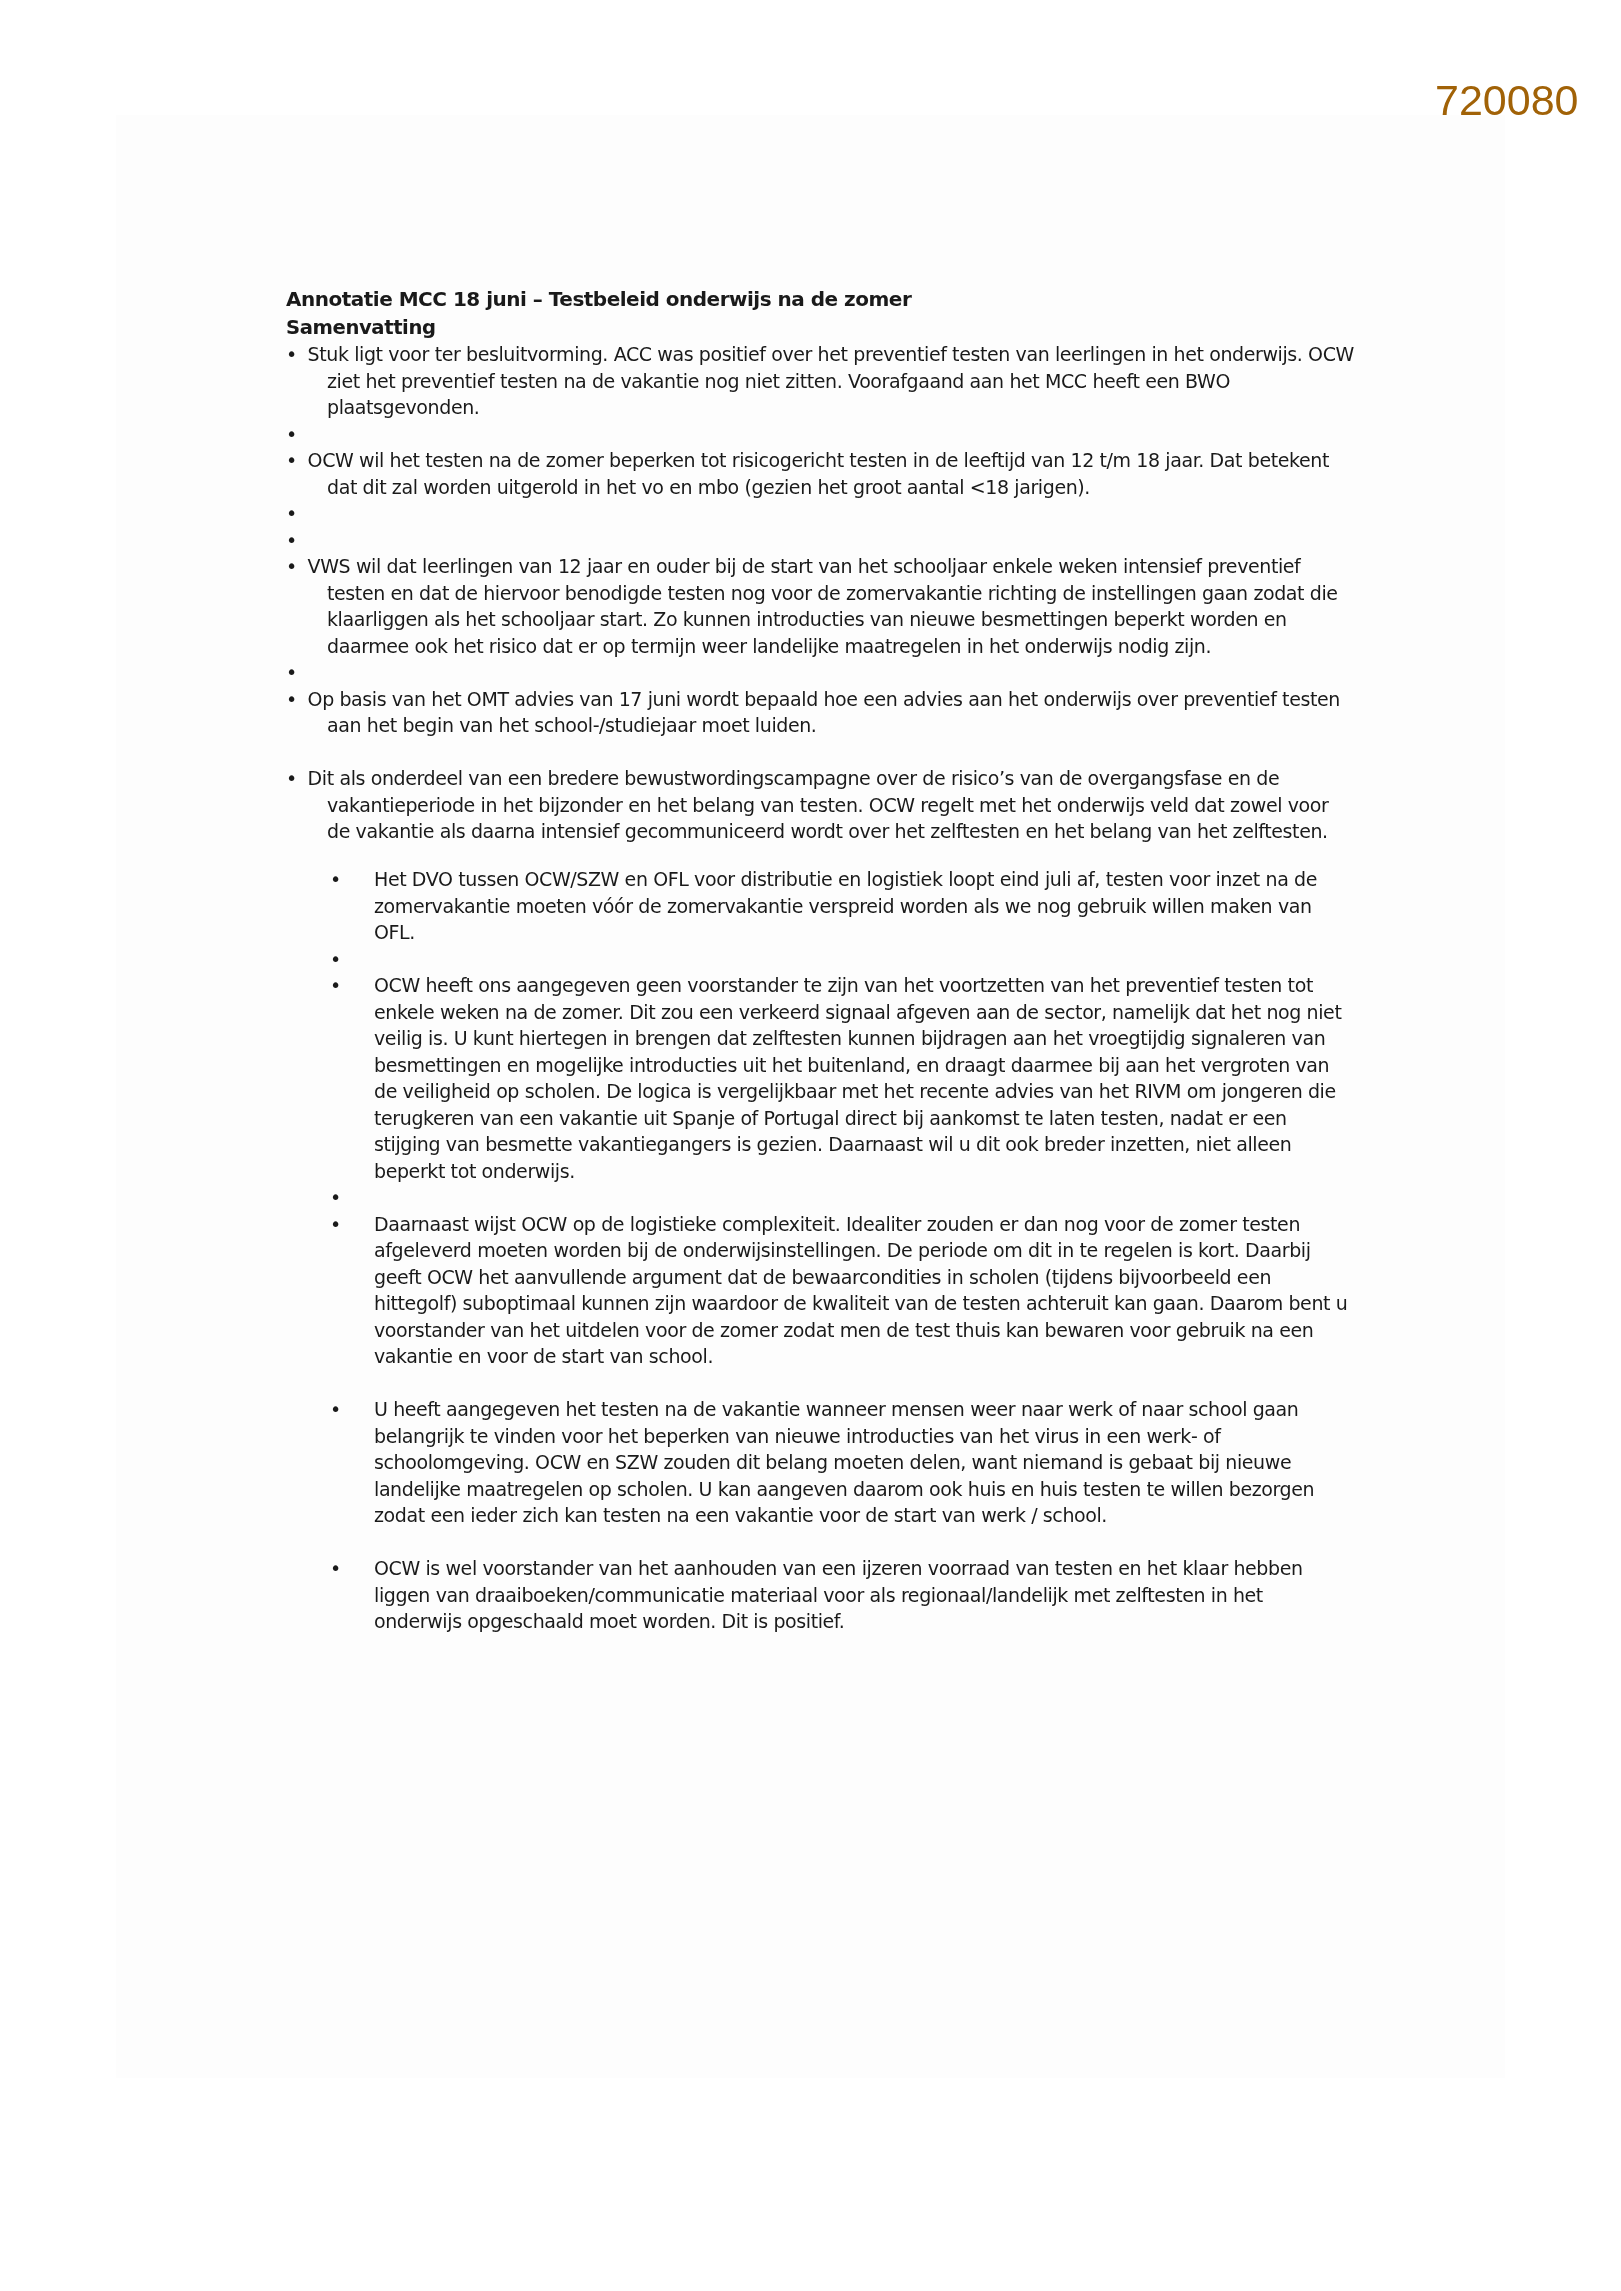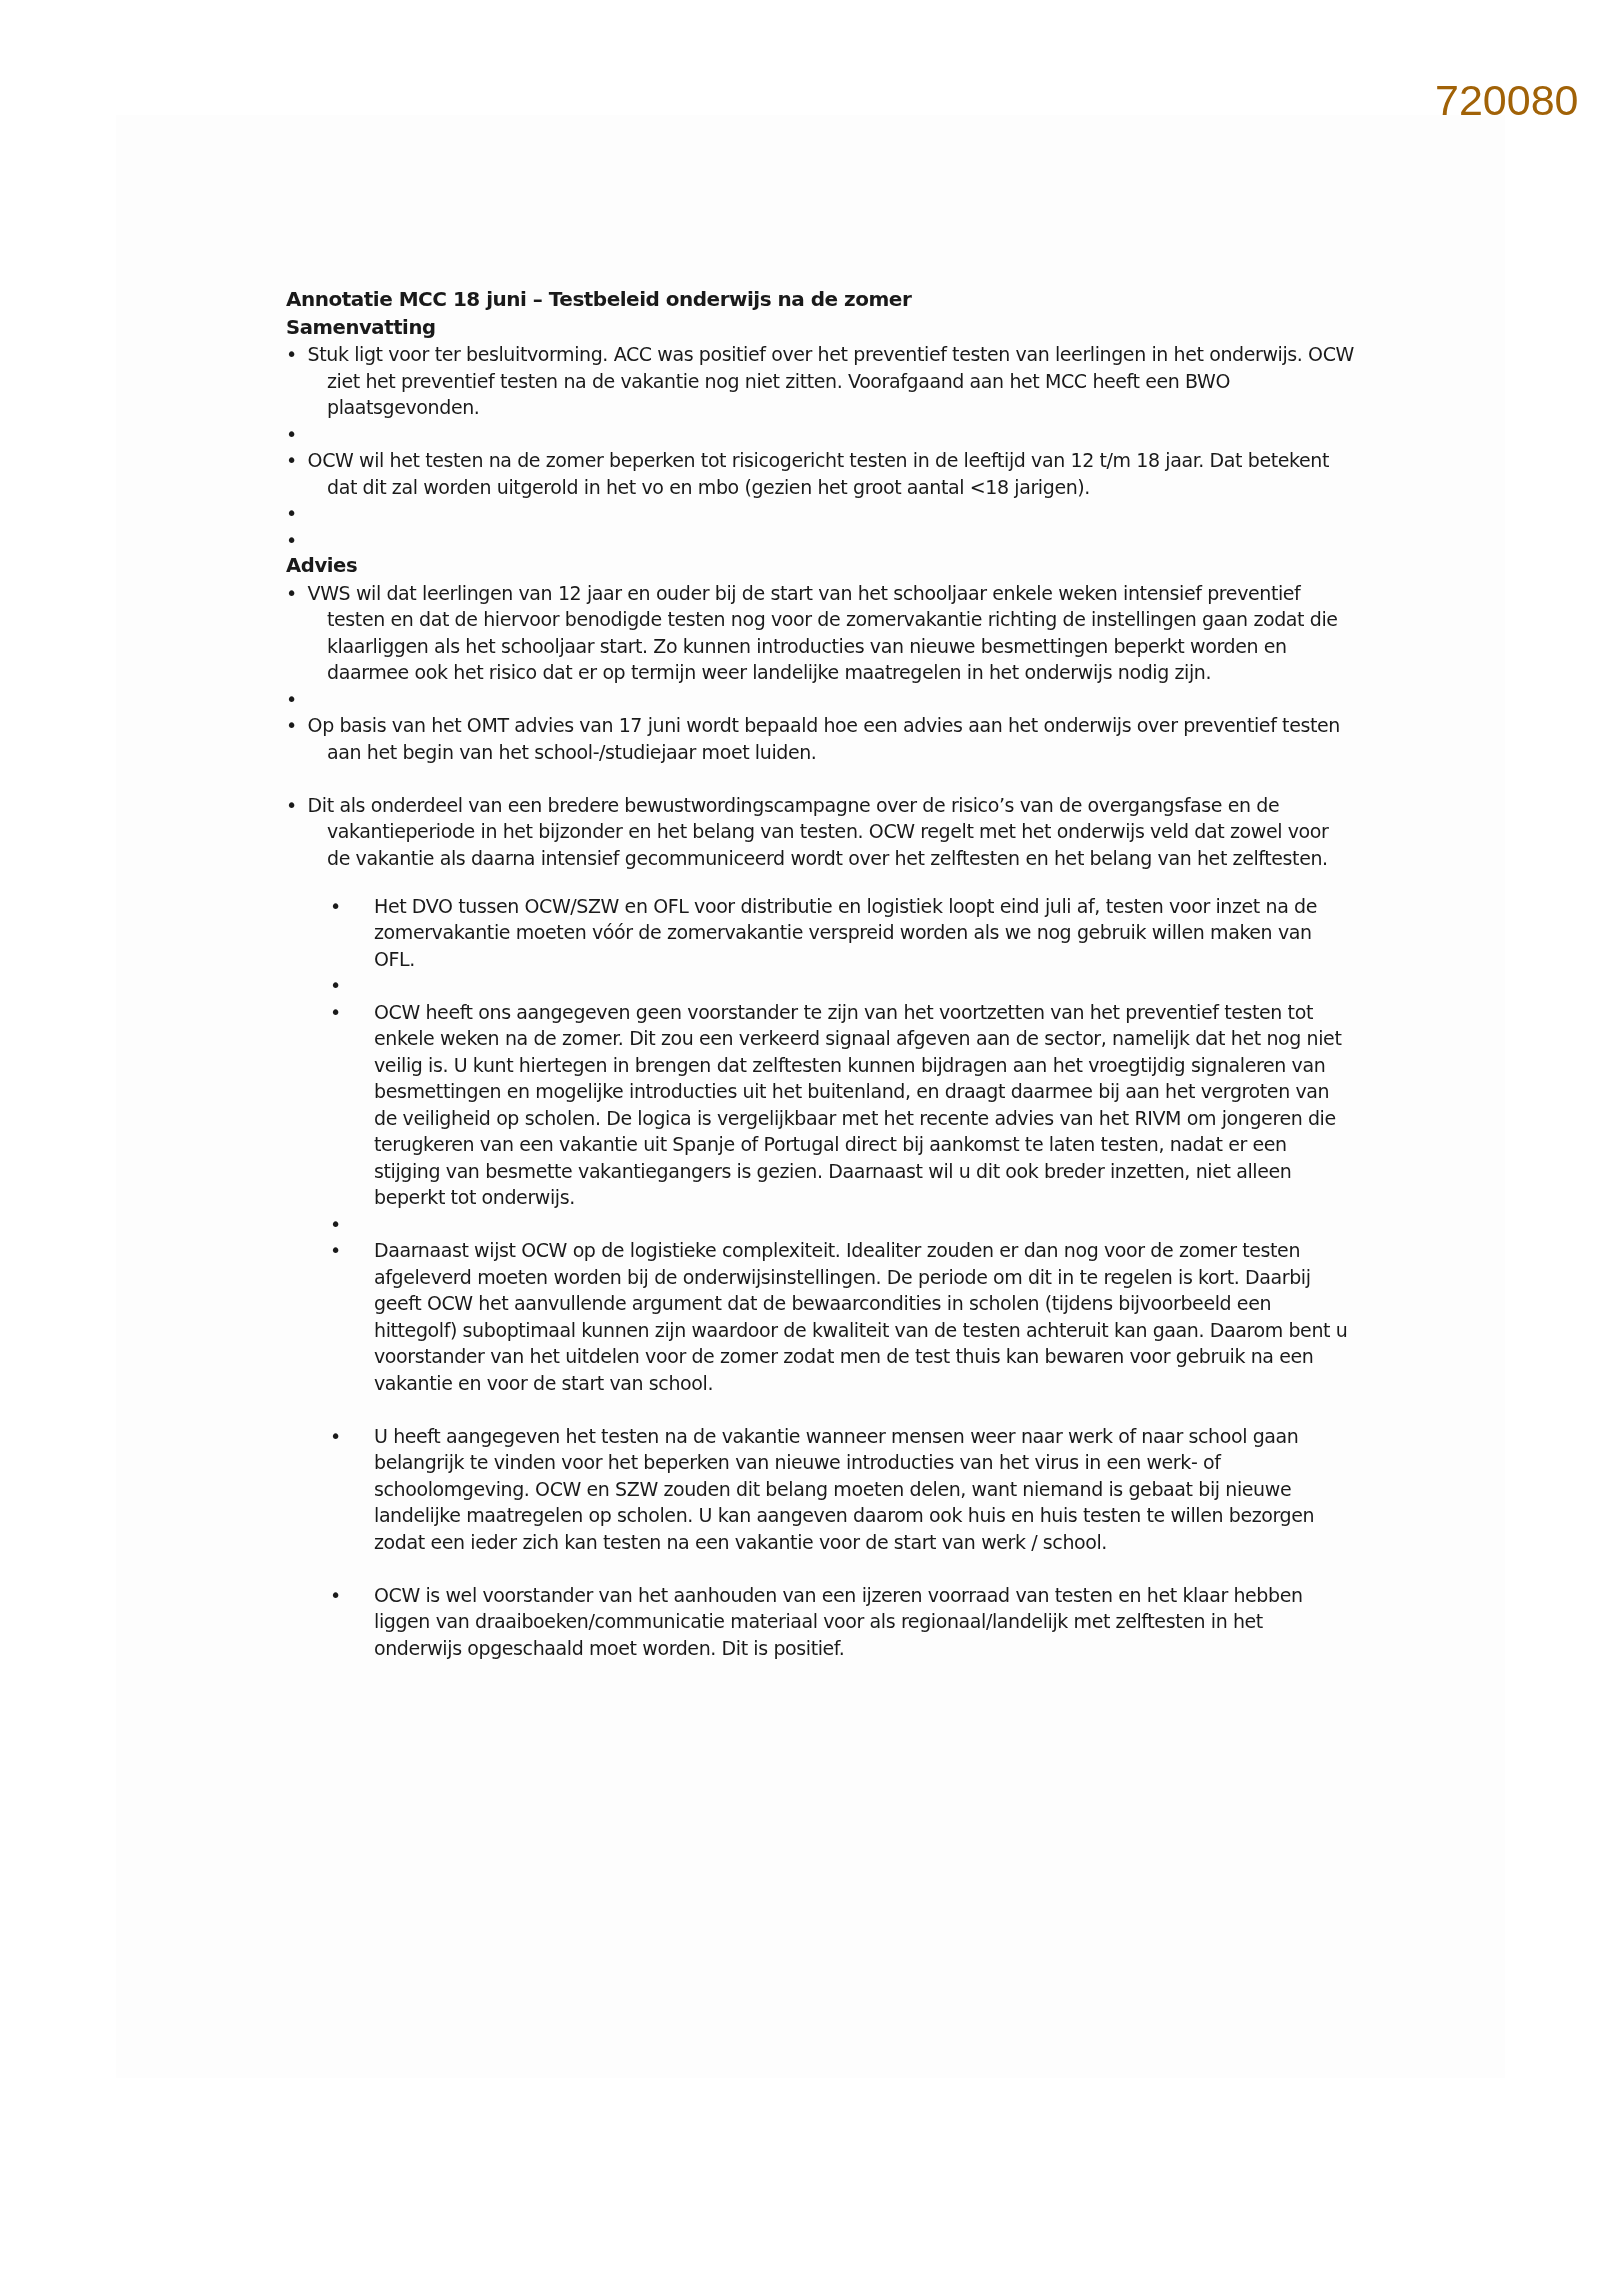--- a/index.html
+++ b/index.html
@@ -45,21 +45,20 @@
 
   <div class="heading">Samenvatting</div>
   <ul>
     <li class="s-item"><span class="dot">•</span><span>Stuk ligt voor ter besluitvorming. ACC was positief over het preventief testen van leerlingen in het onderwijs. OCW ziet het preventief testen na de vakantie nog niet zitten. Voorafgaand aan het MCC heeft een BWO plaatsgevonden.</span></li>
     <li class="s-item empty"><span class="dot">•</span></li>
     <li class="s-item"><span class="dot">•</span><span>OCW wil het testen na de zomer beperken tot risicogericht testen in de leeftijd van 12 t/m 18 jaar. Dat betekent dat dit zal worden uitgerold in het vo en mbo (gezien het groot aantal &lt;18 jarigen).</span></li>
     <li class="s-item empty"><span class="dot">•</span></li>
     <li class="s-item empty"><span class="dot">•</span></li>
   </ul>
 
-  <div class="heading">Advies</div>
   <ul>
     <li class="s-item"><span class="dot">•</span><span>VWS wil dat leerlingen van 12 jaar en ouder bij de start van het schooljaar enkele weken intensief preventief testen en dat de hiervoor benodigde testen nog voor de zomervakantie richting de instellingen gaan zodat die klaarliggen als het schooljaar start. Zo kunnen introducties van nieuwe besmettingen beperkt worden en daarmee ook het risico dat er op termijn weer landelijke maatregelen in het onderwijs nodig zijn.</span></li>
     <li class="s-item empty"><span class="dot">•</span></li>
     <li class="s-item"><span class="dot">•</span><span>Op basis van het OMT advies van 17 juni wordt bepaald hoe een advies aan het onderwijs over preventief testen aan het begin van het school-/studiejaar moet luiden.</span></li>
     <li class="gap"></li>
     <li class="s-item"><span class="dot">•</span><span>Dit als onderdeel van een bredere bewustwordingscampagne over de risico’s van de overgangsfase en de vakantieperiode in het bijzonder en het belang van testen. OCW regelt met het onderwijs veld dat zowel voor de vakantie als daarna intensief gecommuniceerd wordt over het zelftesten en het belang van het zelftesten.</span></li>
   </ul>
 
   <div class="sec-gap"></div>
 

